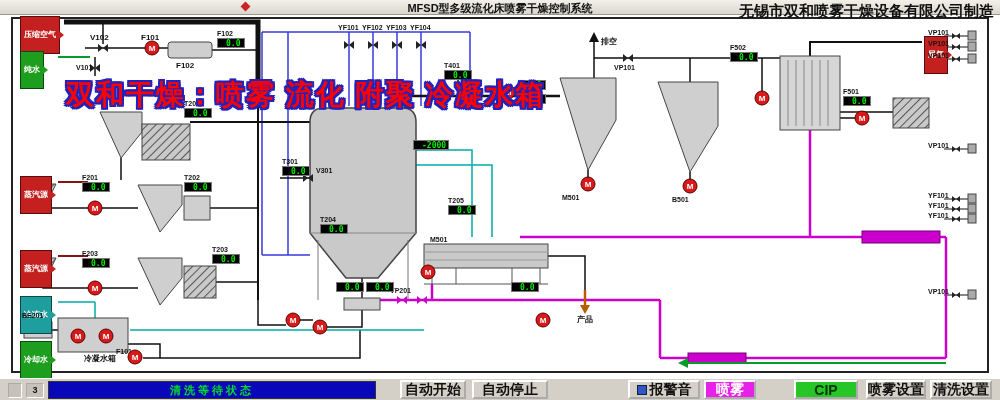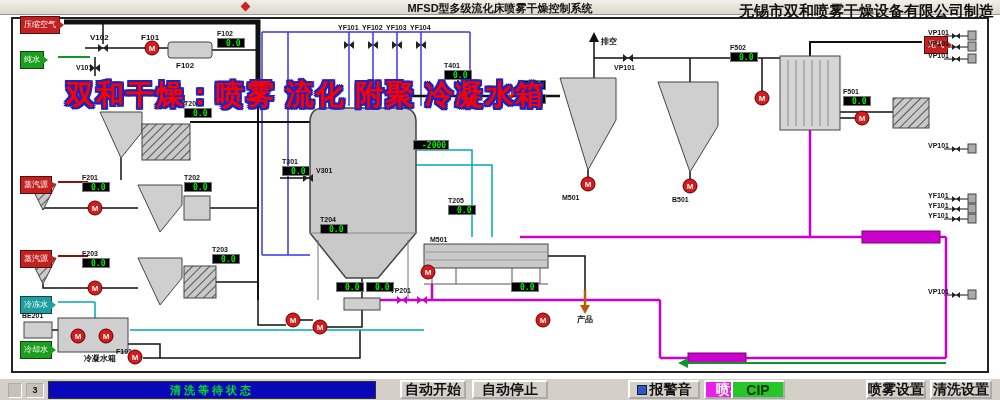--- a/index.html
+++ b/index.html
@@ -9,22 +9,22 @@
   .titlebar{position:absolute;left:0;top:0;width:1000px;height:14px;z-index:50;
     background:linear-gradient(#f2f0e9,#dad7ce);border-bottom:1px solid #9a988f;}
   .title{position:absolute;left:0;right:0;top:1px;text-align:center;font-size:11px;font-weight:bold;color:#111;}
   .company{position:absolute;right:6px;top:2px;font-size:15px;font-weight:bold;color:#111;}
   .title-icon{position:absolute;left:242px;top:3px;width:7px;height:7px;background:#cc2222;transform:rotate(45deg);}
 
   
   svg.diagram{position:absolute;left:0;top:0;z-index:1;}
   .layer{position:absolute;inset:0;z-index:5;pointer-events:none;}
   .lbl{position:absolute;font-size:8px;line-height:1;font-weight:bold;color:#111;white-space:nowrap;}
-  .tag{position:absolute;font-size:8px;line-height:1;font-weight:normal;color:#fff;background:var(--c,#c42020);
-    padding:4px 3px;border:1px solid rgba(0,0,0,.55);white-space:nowrap;}
+  .tag{position:absolute;font-size:8px;line-height:1;font-weight:bold;color:#fff;background:var(--c,#c42020);
+    padding:14px 3px;border:1px solid rgba(0,0,0,.55);white-space:nowrap;}
   .tag::after{content:"";position:absolute;right:-5px;top:50%;transform:translateY(-50%);
     border-left:5px solid var(--c,#c42020);border-top:4px solid transparent;border-bottom:4px solid transparent;}
   .disp{position:absolute;}
   .disp-label{display:block;font-size:7px;line-height:8px;font-weight:bold;color:#111;}
   .disp-value{display:block;background:#000;color:var(--display_value_fg,#00ee00);
     font-family:"DejaVu Sans Mono",monospace;font-size:8px;font-weight:bold;
     width:var(--w,28px);height:10px;line-height:9px;text-align:right;padding:0 8px;
     border:1px solid #777;box-sizing:border-box;}
   .motor{position:absolute;width:13px;height:13px;border-radius:50%;background:#d81a1a;border:1px solid #5a0000;
     color:#fff;font-size:8px;font-weight:bold;display:flex;align-items:center;justify-content:center;
@@ -425,18 +425,18 @@
     <div class="grip"></div>
     <div class="page-ind">3</div>
     <div class="statusbar">清洗等待状态</div>
     <button class="btn" style="left:400px;width:66px">自动开始</button>
     <button class="btn" style="left:472px;width:76px">自动停止</button>
     <button class="btn" style="left:628px;width:72px">
       <span class="alarm-ico"></span>
       <span>报警音</span>
     </button>
     <button class="btn btn-spray" style="left:704px;width:52px">喷雾</button>
-    <button class="btn btn-cip" style="left:731px;width:54px">CIP</button>
+    <button class="btn btn-cip" style="left:794px;width:64px">CIP</button>
     <button class="btn" style="left:866px;width:60px">喷雾设置</button>
     <button class="btn" style="left:930px;width:62px">清洗设置</button>
   </div>
 
 </div>
 
 </body></html>

